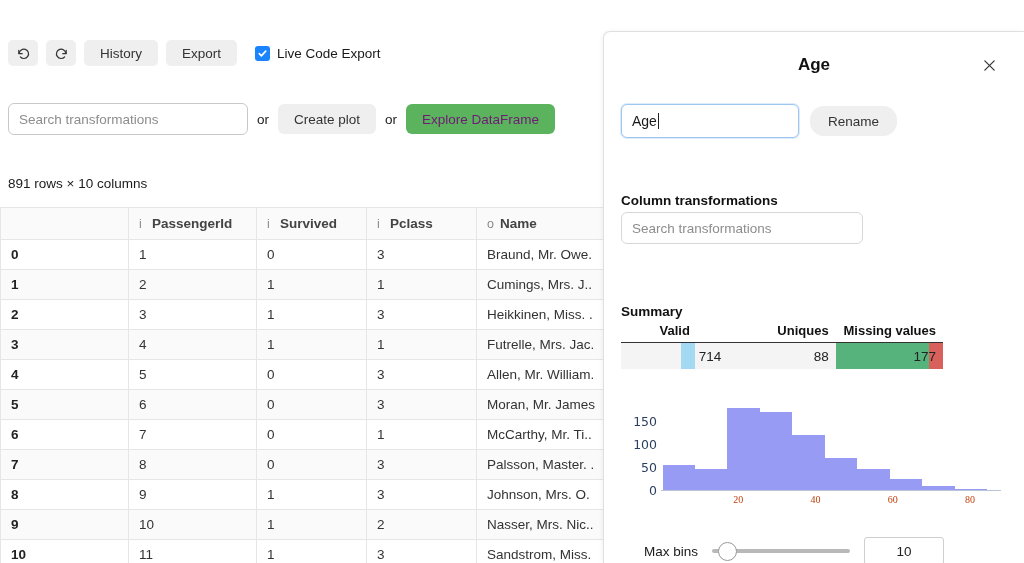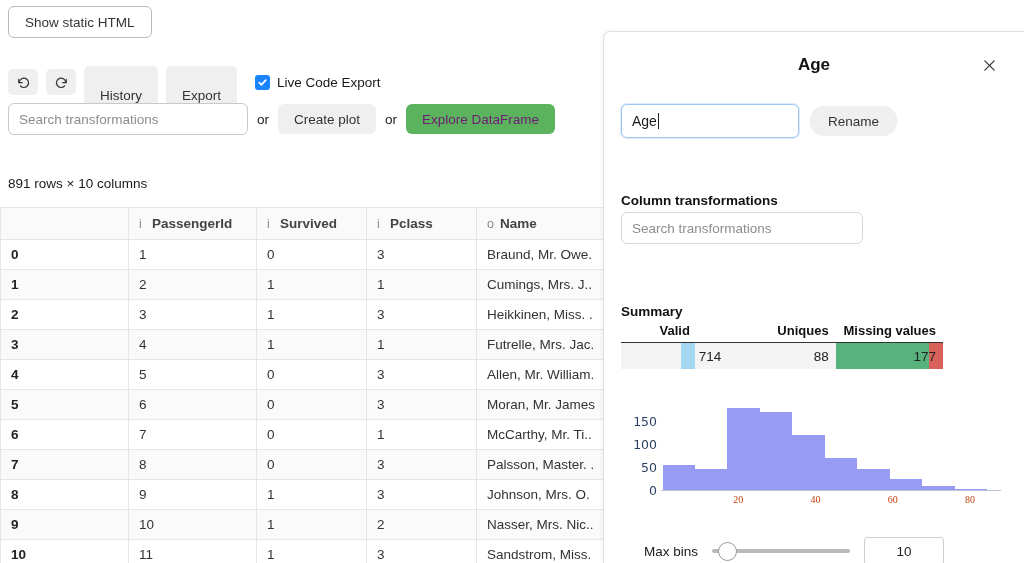--- a/index.html
+++ b/index.html
@@ -24,21 +24,21 @@
   }
 
   .toolbar{position:absolute;left:8px;top:40px;display:flex;align-items:center;gap:8px;}
   .tb-btn{
     height:26px;border-radius:5px;background:#efefef;border:none;
     display:flex;align-items:center;justify-content:center;
     font-size:13.5px;color:#333;cursor:pointer;
   }
   .tb-icon{width:30px;}
   .tb-icon svg{display:block;}
-  .tb-text{padding:16px 16px;margin-top:26px;}
+  .tb-text{padding:0 16px;}
   .chk-wrap{display:flex;align-items:center;gap:7px;margin-left:10px;cursor:pointer;}
   .chk-box{
     width:15px;height:15px;border-radius:3px;background:#1a84ff;
     display:flex;align-items:center;justify-content:center;
   }
   .chk-box svg{display:block;}
   .chk-label{font-size:13.5px;color:#1a1a1a;}
 
   .search-row{position:absolute;left:8px;top:103px;display:flex;align-items:center;gap:9px;}
   .search-box{
@@ -179,23 +179,20 @@
     border:1px solid #cfcfcf;border-radius:3px;background:#fff;
     display:flex;align-items:center;justify-content:center;
     font-size:13.5px;color:#222;
   }
 </style>
 </head>
 <body>
 
 <div id="left-pane">
 
-  <div class="static-html-btn">
-    <span>Show static HTML</span>
-  </div>
 
   <div class="toolbar">
     <div class="tb-btn tb-icon">
       <span>
         <svg width="15" height="15" viewBox="0 0 16 16" fill="none" stroke="#333" stroke-width="1.3">
           <path d="M3 4.6 V8.2 H6.6" stroke-linecap="round" stroke-linejoin="round"></path>
           <path d="M3.4 8.0 A5 5 0 1 1 4.6 11.6" stroke-linecap="round"></path>
         </svg>
       </span>
     </div>

